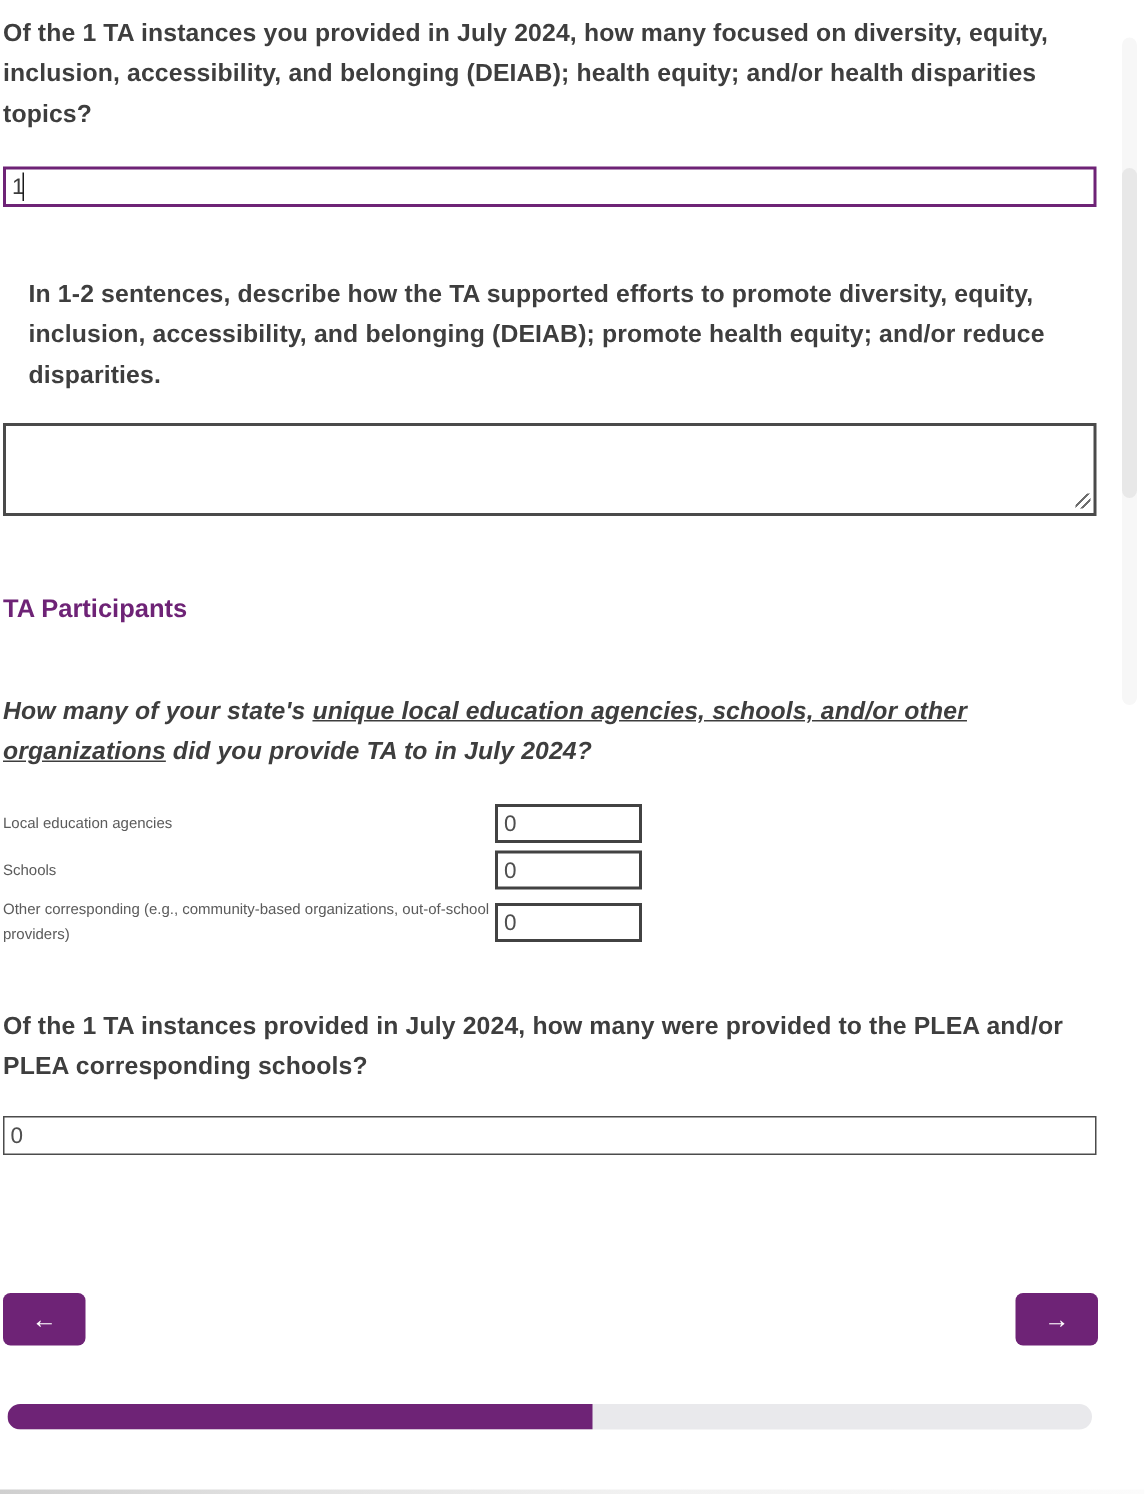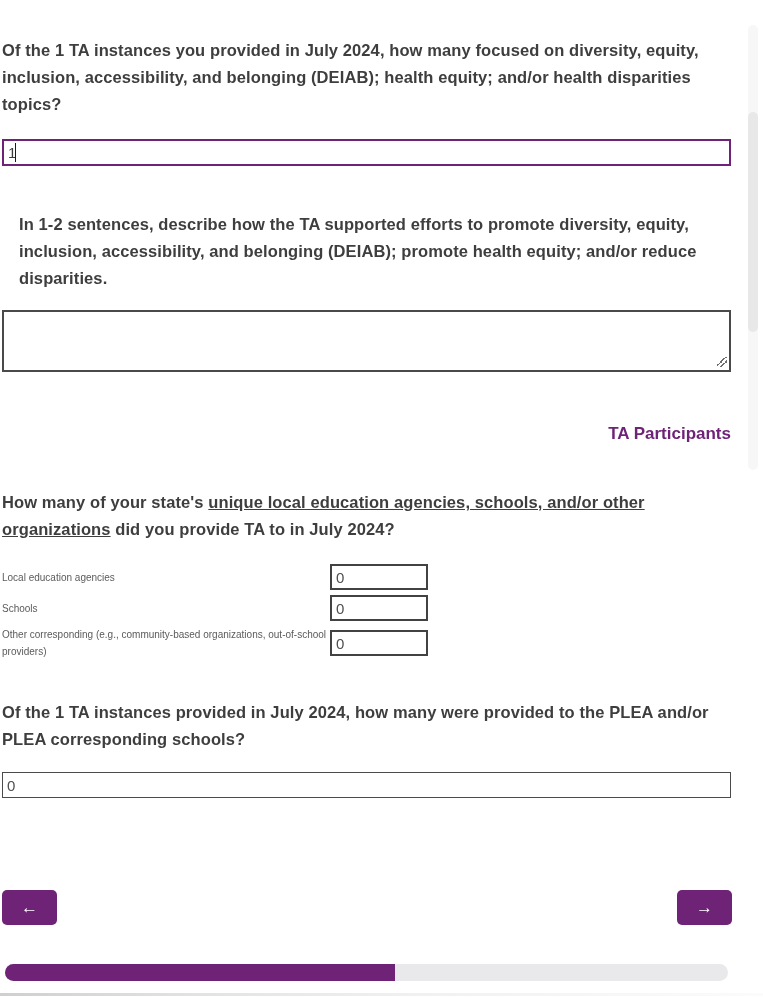--- a/index.html
+++ b/index.html
@@ -13,21 +13,21 @@
   *{box-sizing:border-box;}
   html,body{margin:0;padding:0;}
   body{
     width:763px;height:997px;position:relative;overflow:hidden;
     background:#ffffff;
     font-family:"Liberation Sans",sans-serif;
   }
   .content{position:absolute;left:2px;top:0;width:729px;padding-top:9px;}
   .question{
     font-size:16.5px;font-weight:700;color:var(--question-text);
-    line-height:27px;letter-spacing:.1px;margin-top:28px;
+    line-height:27px;letter-spacing:.1px;
   }
   .seg-u{text-decoration:underline;}
   .input-wrap{position:relative;margin-top:21px;}
   input,textarea{font-family:"Liberation Sans",sans-serif;outline:none;background:#fff;}
   .full-input{
     display:block;width:100%;height:27px;
     border:2px solid var(--accent);
     font-size:15px;color:#3c3c3c;padding:2px 4px;border-radius:0;
   }
   .text-caret{
@@ -38,24 +38,24 @@
   .textarea-wrap{position:relative;margin-top:18px;}
   .describe-textarea{
     display:block;width:100%;height:62px;resize:none;
     border:2px solid #4a4a4a;font-size:15px;color:#3c3c3c;padding:3px 5px;border-radius:0;
   }
   .resize-handle{
     position:absolute;right:4px;bottom:5px;width:10px;height:10px;pointer-events:none;
     background:linear-gradient(135deg,transparent 0 40%,#6d6d6d 40% 50%,transparent 50% 65%,#6d6d6d 65% 75%,transparent 75%);
   }
   .section-title{
-    margin-top:52px;text-align:right;
+    margin-top:52px;text-align:left;
     color:var(--accent);font-size:17px;font-weight:700;line-height:20px;
   }
-  .q3{margin-top:45px;}
+  .q3{margin-top:45px;font-style:italic;}
   .rows{
     margin-top:21px;display:grid;grid-template-columns:328px 99px;
     row-gap:5px;align-items:center;
   }
   .row-label{
     font-size:10px;font-weight:400;color:var(--label-text);line-height:17px;
   }
   .small-input{
     width:98px;height:26px;border:2px solid var(--input-border);
     font-size:15px;color:var(--input-text);padding:1px 4px;border-radius:0;

